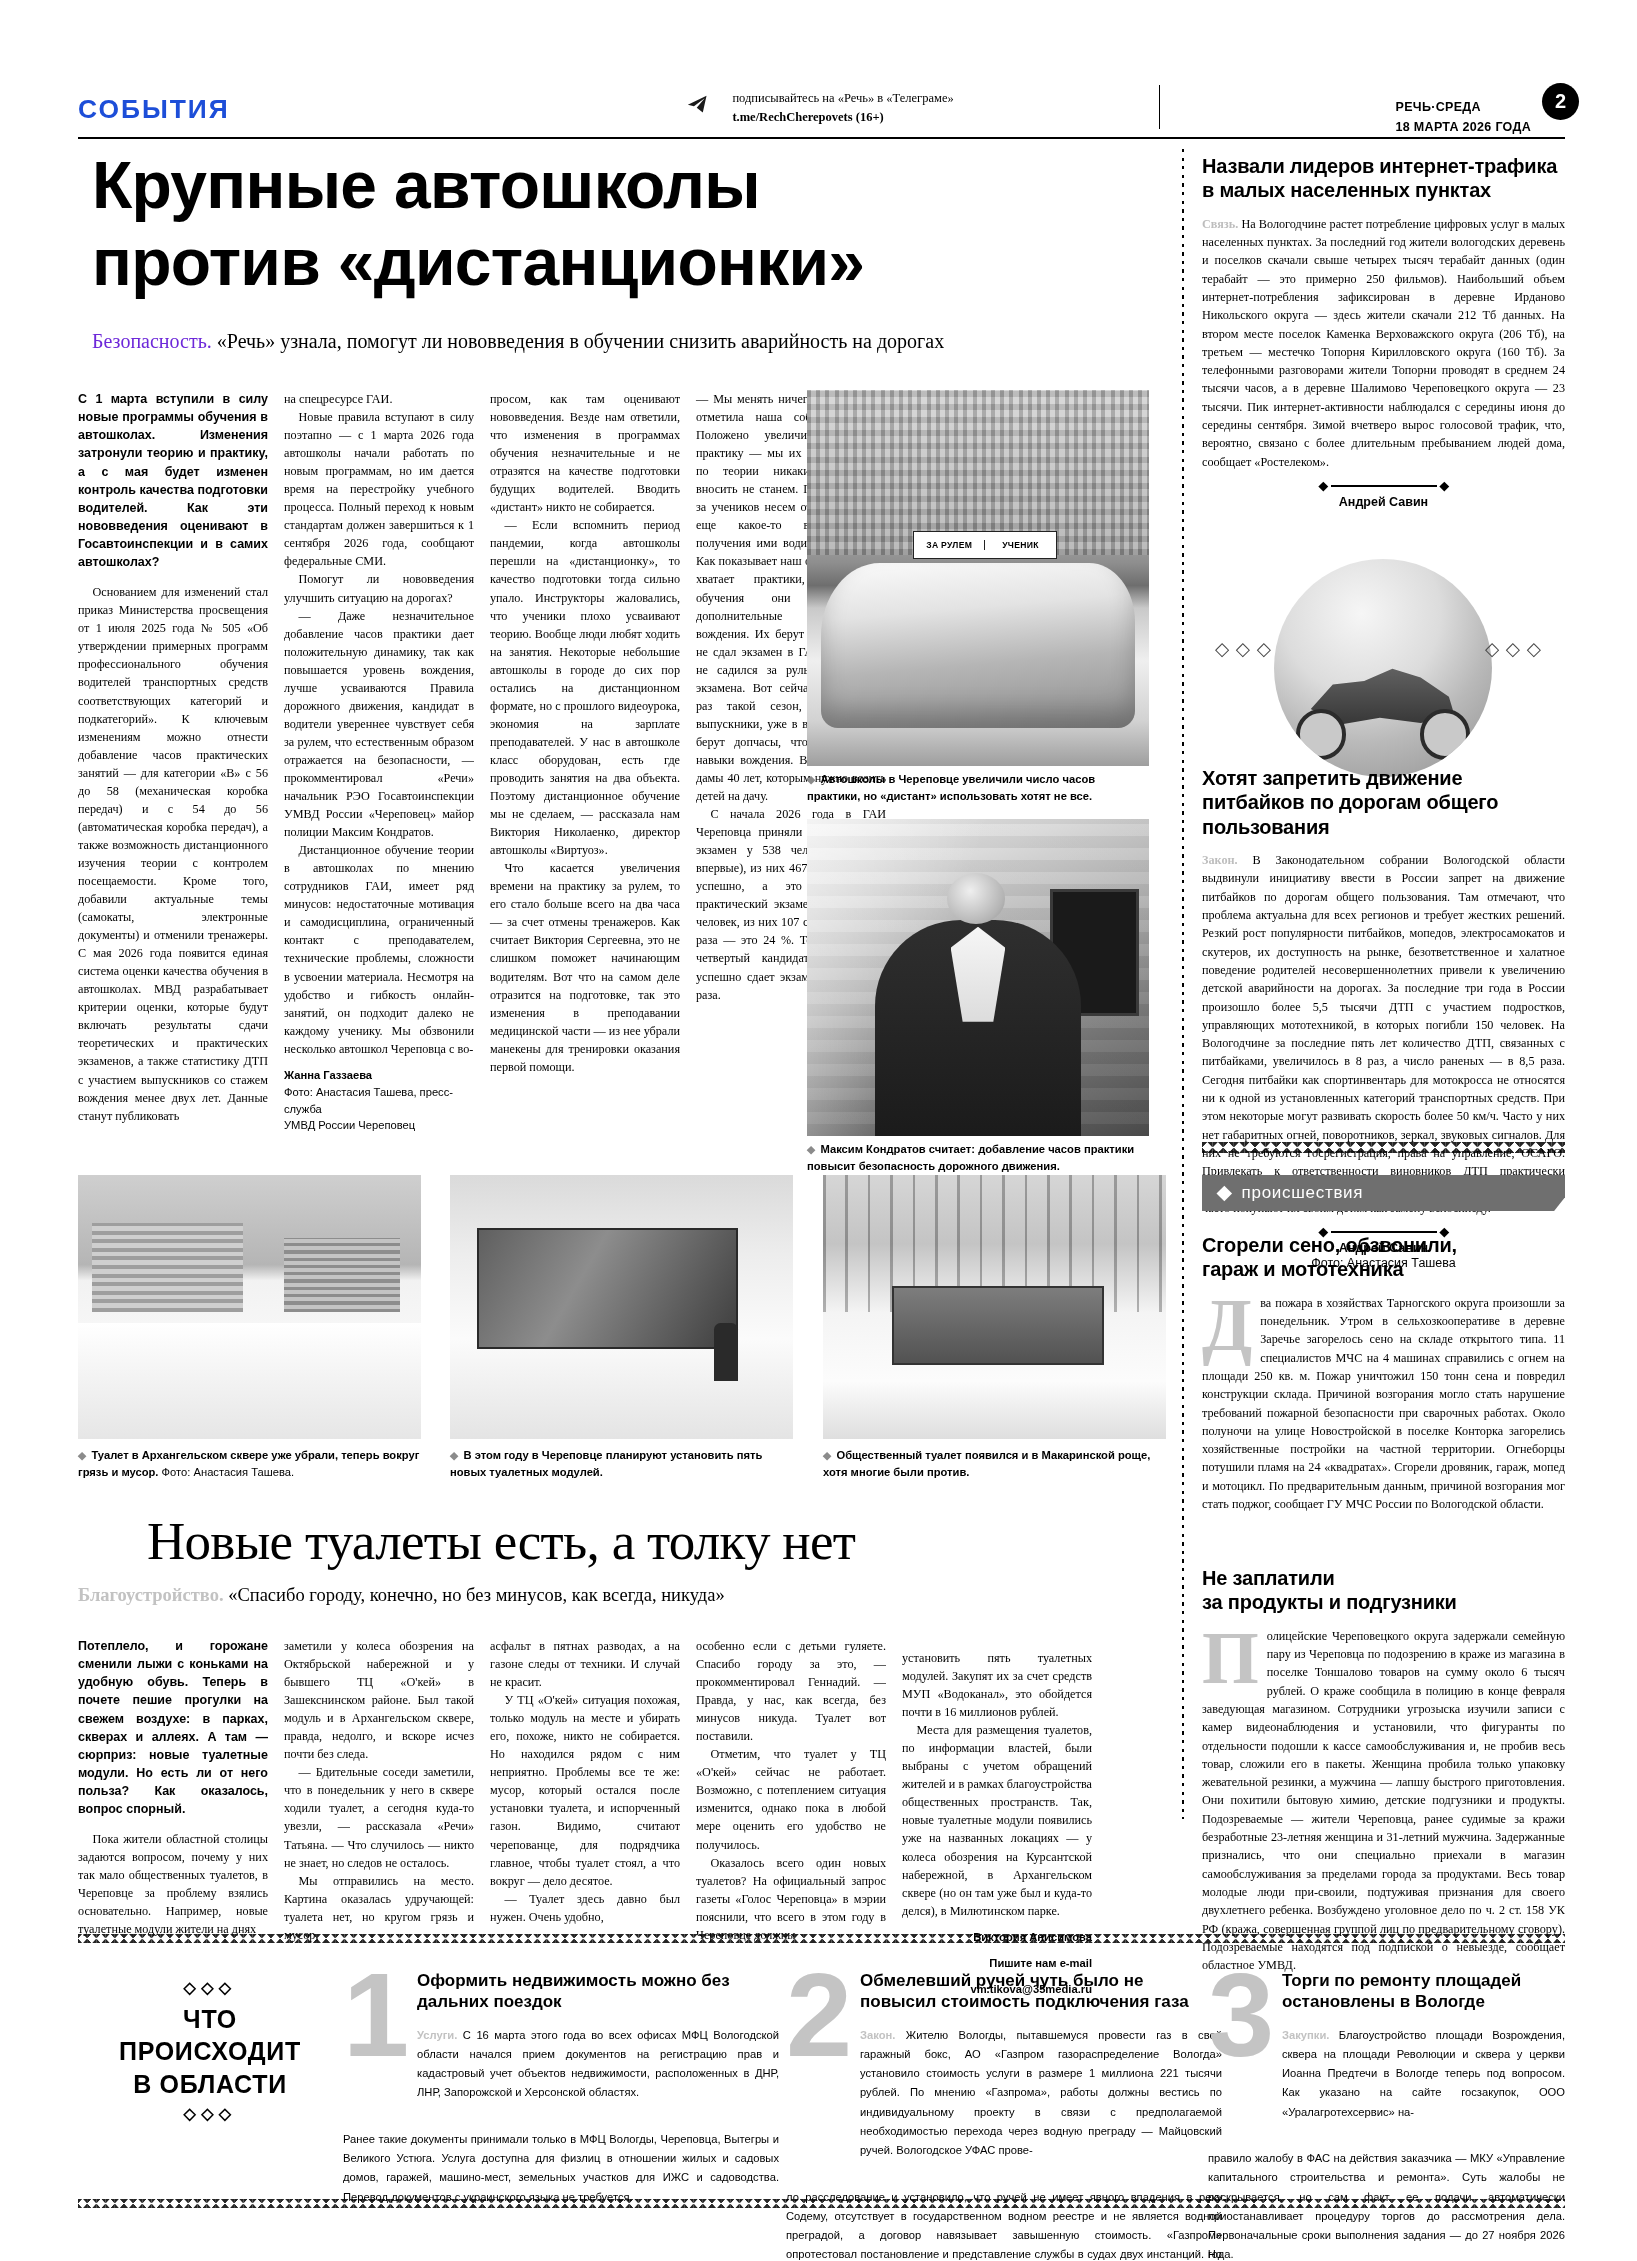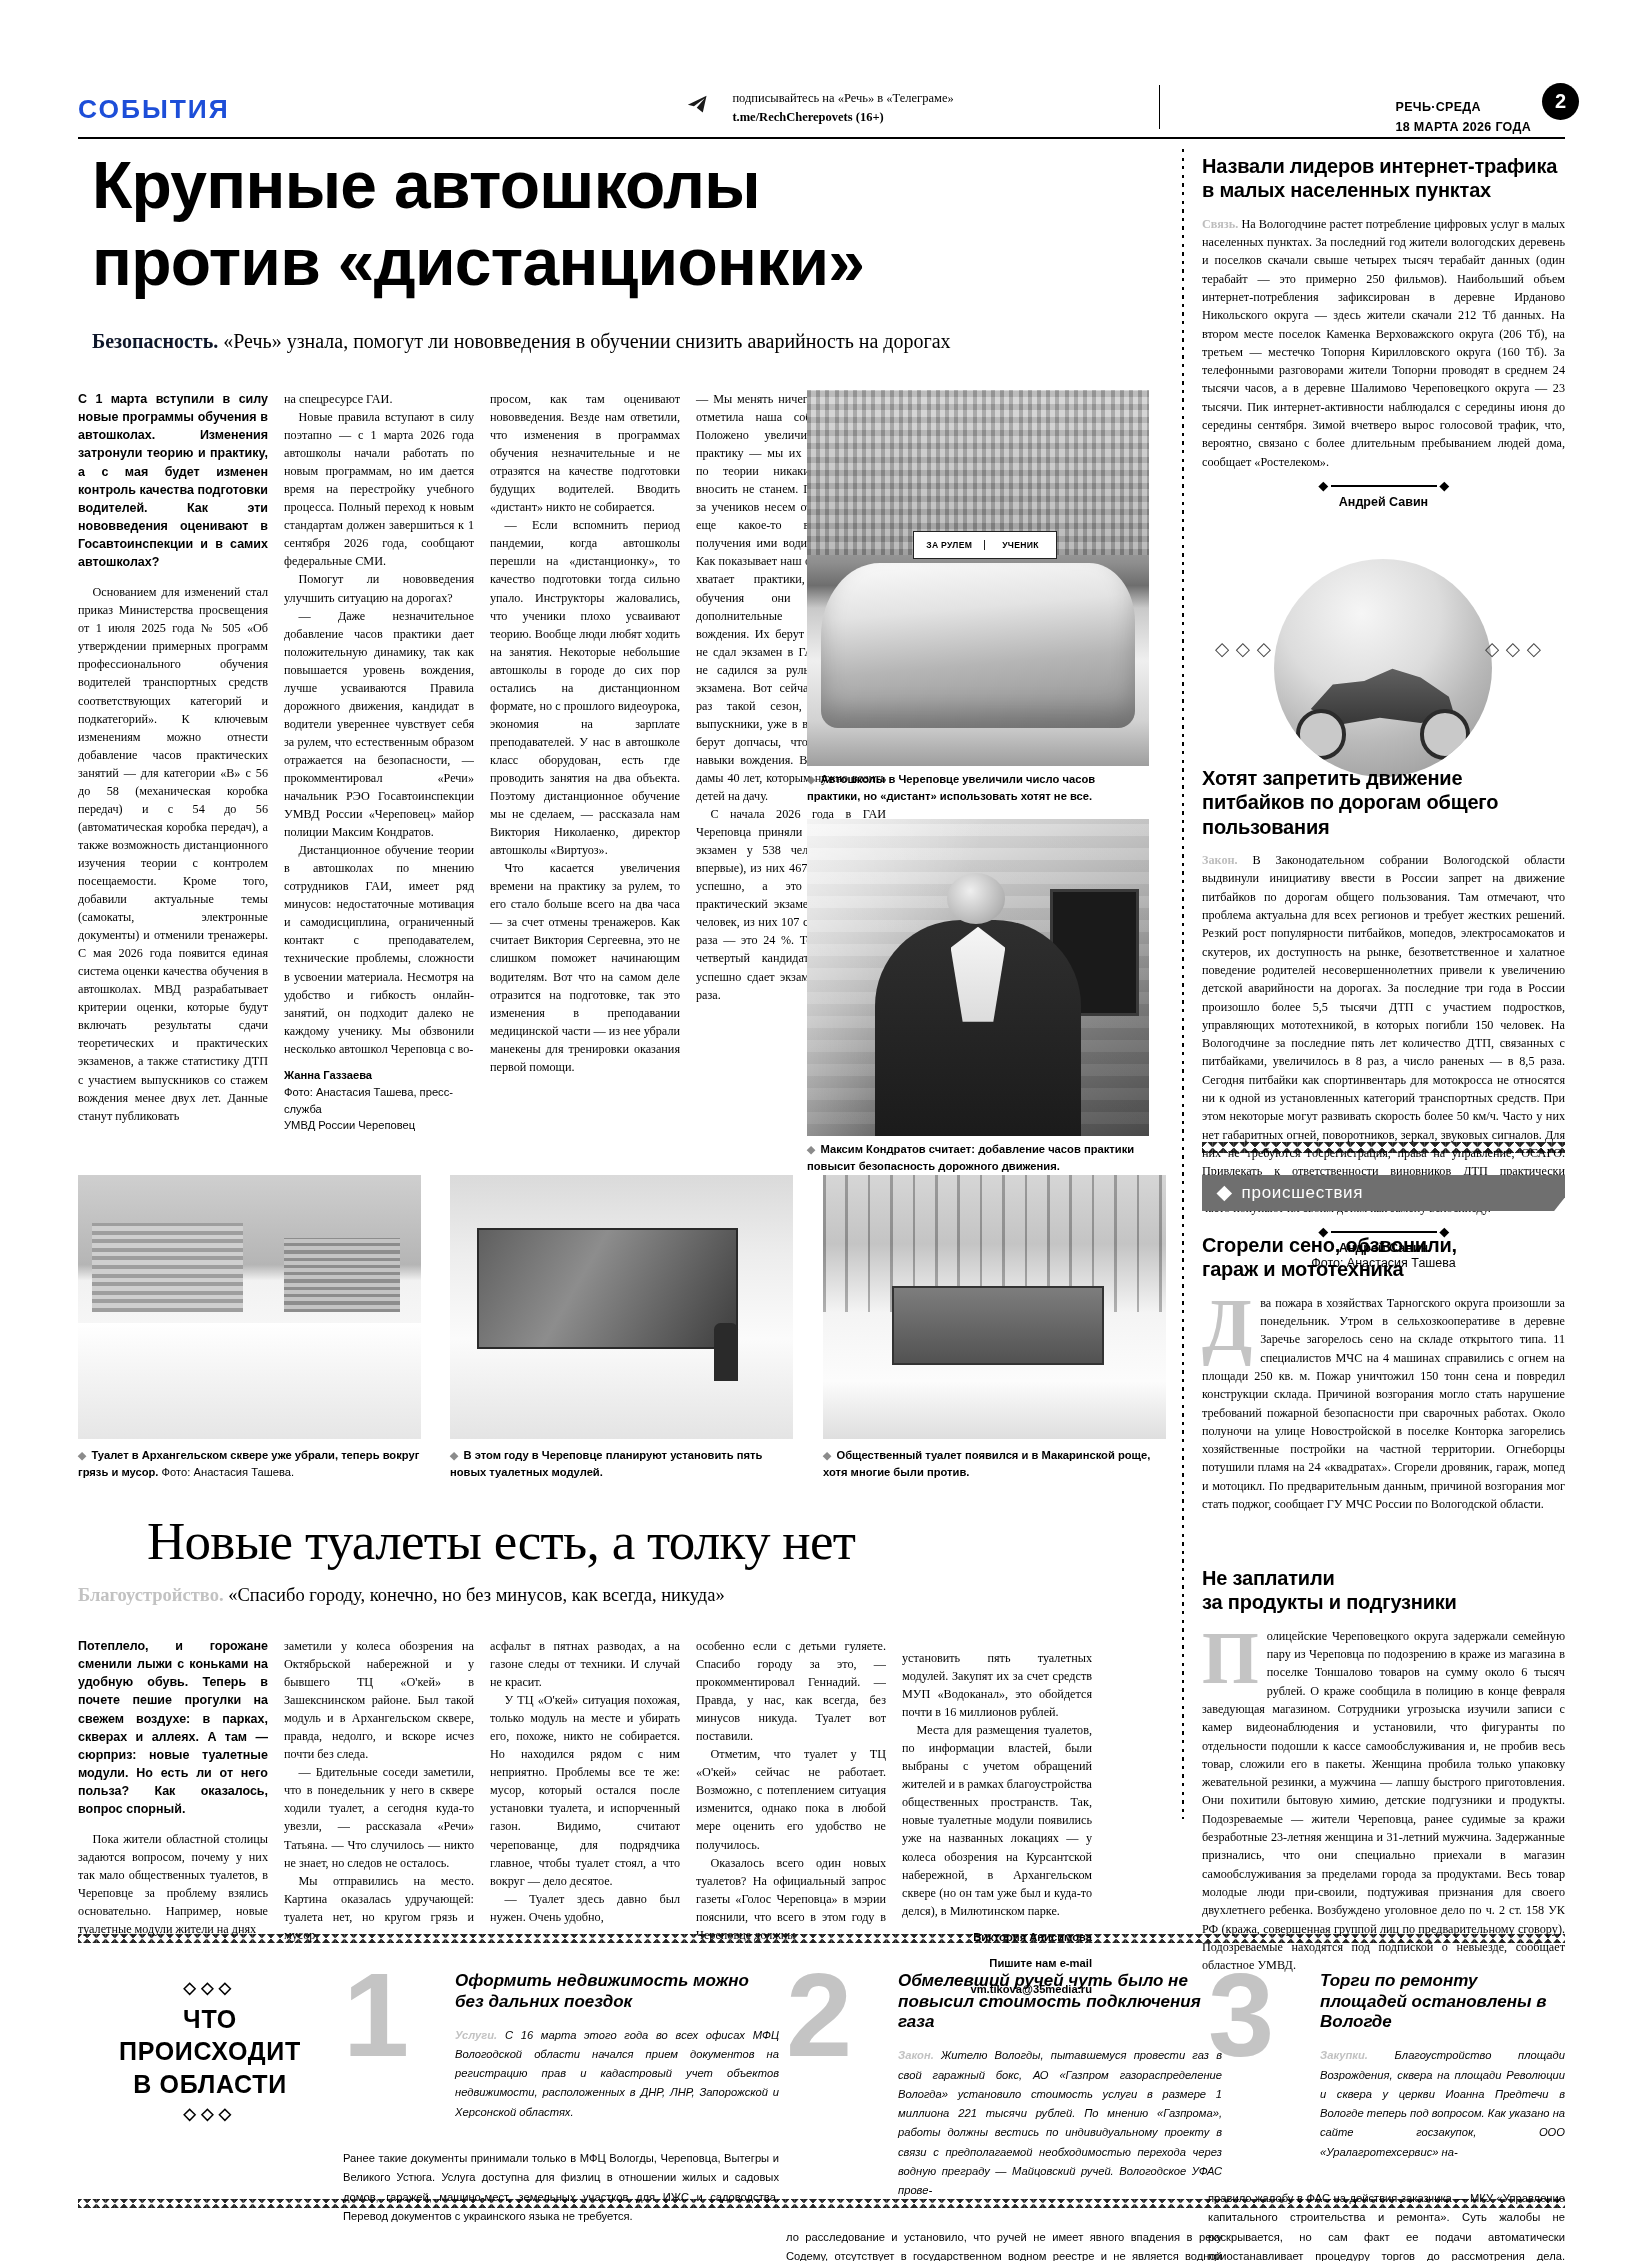--- a/index.html
+++ b/index.html
@@ -55,21 +55,21 @@
     font-family: "Liberation Sans", sans-serif;
     font-weight: bold; font-size: 66px; line-height: 1.12;
     letter-spacing: -0.7px;
     transform: scaleX(1.0);
   }
   .headline .l2 { margin-top: 2.6px; }
   .kicker {
     position: absolute; left: 92px; top: 330px; width: 1056px;
     font-family: "Liberation Serif", serif; font-size: 20px;
   }
-  .kicker .tag { color: #0f172a; font-weight: bold; }
+  .kicker .tag { color: #6d28d9; font-weight: normal; }
 
   
   .col { position: absolute; font-family: "Liberation Serif", serif; font-size: 12.2px; line-height: 1.48; text-align: justify; }
   .col p { margin-bottom: 0; text-indent: 14.5px; }
   .col p.noind { text-indent: 0; }
   .lead { font-family: "Liberation Sans", sans-serif; font-weight: bold; font-size: 12.5px; line-height: 1.45; text-indent: 0 !important; }
 
   #c1 { left: 78px;  top: 390px;  width: 190px; }
   #c2 { left: 284px;  top: 390px;  width: 190px; }
   #c3 { left: 490px;  top: 390px;  width: 190px; }
@@ -272,21 +272,21 @@
     font-size:25px; line-height:1.3; letter-spacing:0.7px;
   }
   .strip-title .dm { font-size:16px; letter-spacing:5.3px; display:block; margin:4px 0; }
 
   .strip-item { position:absolute; top:1971px; width:436px; }
   .strip-item .num {
     position:absolute; left:0; top:-16px;
     font-family:"Liberation Sans",sans-serif; font-weight:bold;
     font-size:119px; line-height:1; color:#c4c4c4;
   }
-  .strip-item .body { margin-left:112px;font-style:italic; }
+  .strip-item .body { margin-left:74px; }
   .strip-item h3 {
     font-family:"Liberation Sans",sans-serif; font-weight:bold;
     font-size:17px; line-height:1.22; margin-bottom:13.2px;
   }
   .strip-item p {
     font-family:"Liberation Sans",sans-serif; font-size:11.2px; line-height:1.72; text-align:justify;
   }
   .strip-item .tag { color:#c2c2c2; font-weight:bold; }
   .strip-item .wide { margin-left:0;margin-top:27px; }
   #s1 { left: 343px; }

